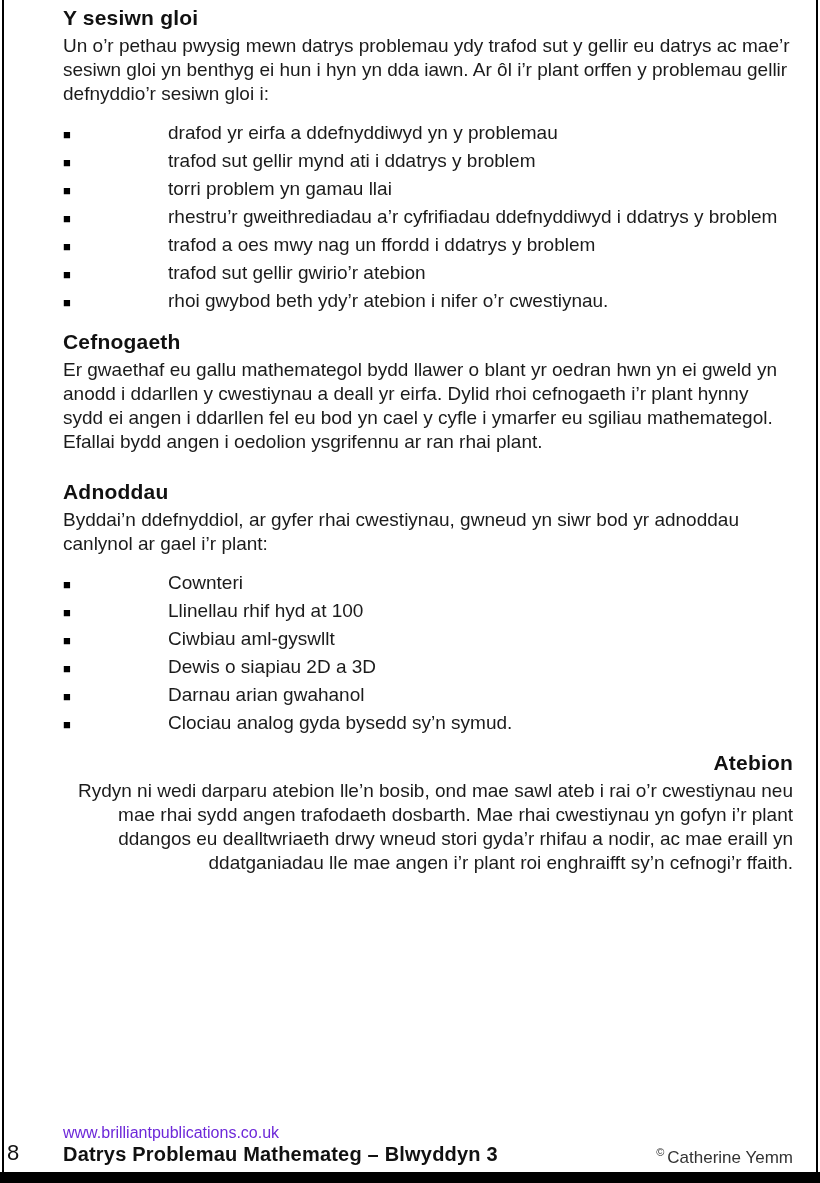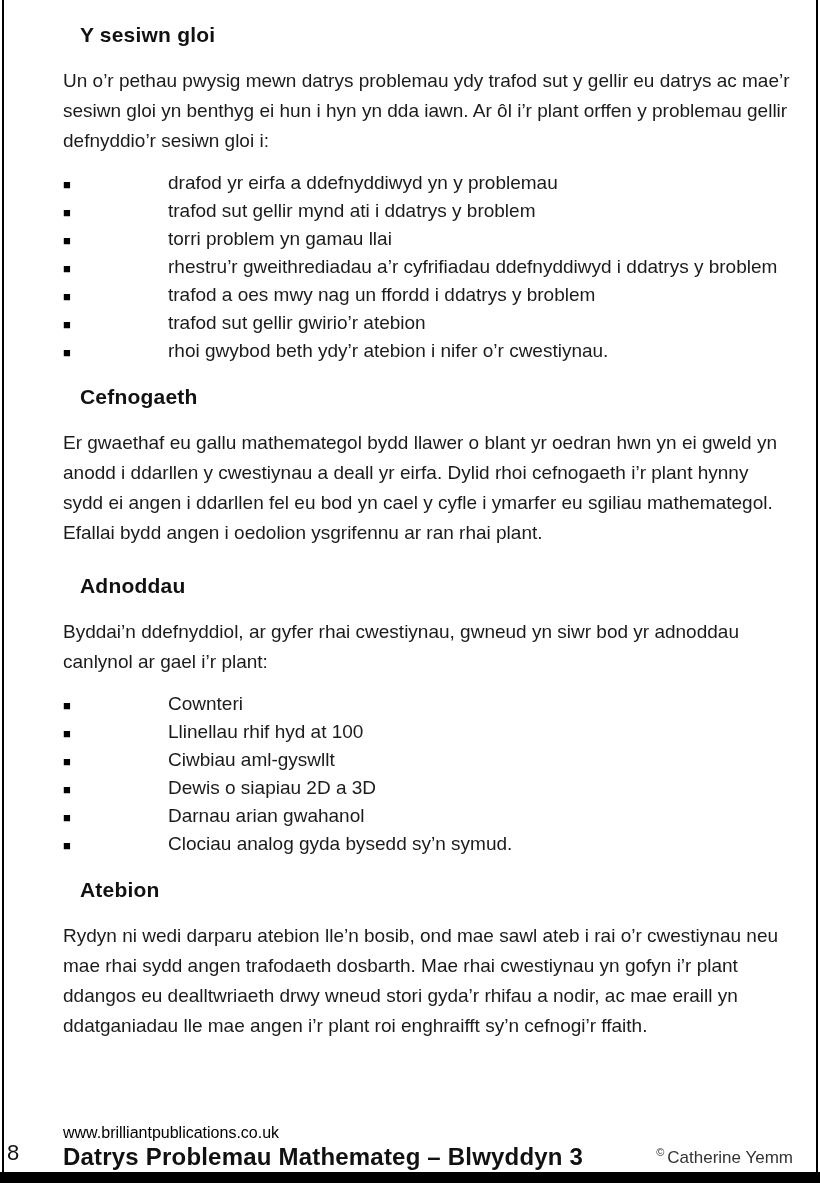--- a/index.html
+++ b/index.html
@@ -12,41 +12,41 @@
     overflow:hidden;
   }
   .page { position:absolute; inset:0; background:#fff; }
   .border-left  { position:absolute; left:2px;  top:0; bottom:0; width:2px; background:#000; }
   .border-right { position:absolute; right:2px; top:0; bottom:0; width:2px; background:#000; }
   .bottom-bar   { position:absolute; left:0; right:0; bottom:0; height:11px; background:#000; }
 
   .content { position:absolute; left:63px; top:4px; width:730px; }
 
   h2 {
-    margin:17px; padding:0;
+    margin:0; padding:0;
     font-size:21px; line-height:28px; font-weight:700;
     letter-spacing:0.2px; color:#111;
   }
   p {
     margin:2px 0 0 0;
-    font-size:19px; line-height:30px;
+    font-size:19px; line-height:24px;
   }
   section.s2 { margin-top:12px; }
   section.s3 { margin-top:15px; }
   section.s4 { margin-top:24px; }
-  section.s5 { margin-top:11px; }
+  section.s5 { margin-top:11px;text-align:right; }
 
   ul.bullets { list-style:none; margin:14px 0 0 0; padding:0; }
   ul.bullets li { display:flex; align-items:baseline; font-size:19px; line-height:26px; }
   .bullet { flex:0 0 57px; width:57px; font-size:13px; color:#000; }
   .li-text { flex:1;margin-left:48px; }
 
-  .footer-url   { position:absolute; left:63px; top:1124px; font-size:16px; color:#000000; }
+  .footer-url   { position:absolute; left:63px; top:1124px; font-size:16px; color:#6d28d9; }
   .footer-page  { position:absolute; left:7px;  top:1140px; font-size:22px; color:#111; }
-  .footer-title { position:absolute; left:63px; top:1143px; font-size:24px; font-weight:700; color:#111; letter-spacing:0.2px; }
+  .footer-title { position:absolute; left:63px; top:1143px; font-size:20px; font-weight:700; color:#111; letter-spacing:0.2px; }
   .footer-copy  { position:absolute; right:27px; top:1146px; font-size:17px; color:#333; }
   .footer-copy sup { font-size:11px; vertical-align:super; margin-right:3px; }
 </style>
 </head>
 <body>
 
 <div class="page">
   <div class="border-left"></div>
   <div class="border-right"></div>
 

